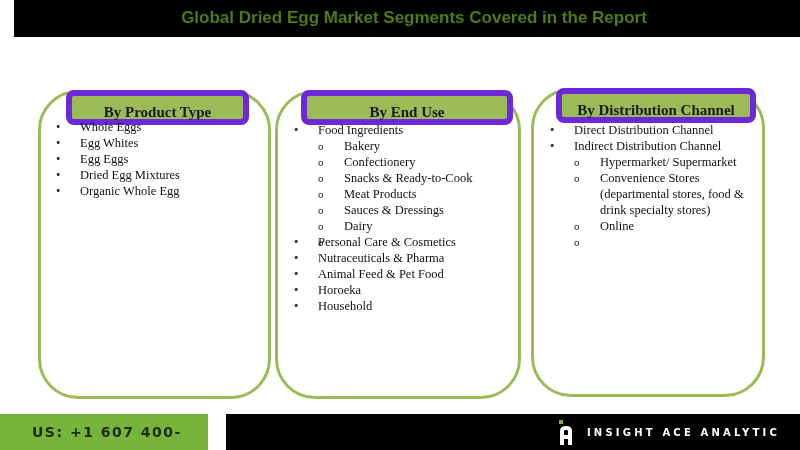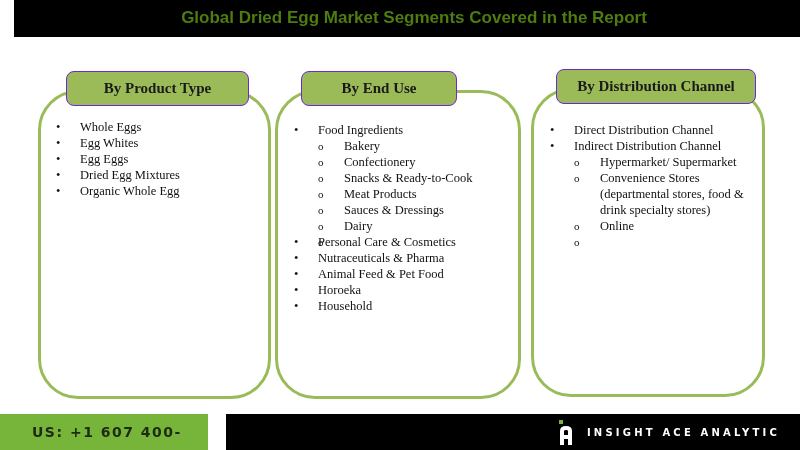--- a/index.html
+++ b/index.html
@@ -2,23 +2,23 @@
 <html><head>
 <meta charset="utf-8">
 <style>
   html, body { margin:0; padding:0; }
   body { width:800px; height:450px; position:relative; background:#ffffff; overflow:hidden;
          font-family: "Liberation Serif", "DejaVu Serif", serif; }
   .title-bar { position:absolute; left:14px; top:0; width:800px; height:37px; background:#000;
                color:#4d7c0f; text-align:center; line-height:36px; font-family:"Liberation Sans", sans-serif;
                font-weight:bold; font-size:17px; }
   .box { position:absolute; border:3px solid #9bbb59; border-radius:40px; background:#fff; box-sizing:border-box; }
-  .box-header { position:absolute; background:#9bbb59; border:1px solid #6d28d9; border-radius:8px;
+  .box-header { position:absolute; background:#9bbb59; border:6px solid #6d28d9; border-radius:8px;
                 box-sizing:border-box; text-align:center; font-weight:bold; font-size:15px; color:#1a1a1a;
-                font-family:"Liberation Serif", serif; }
+                font-family:"Liberation Serif", serif;margin-top:19px; }
   ul.lvl1 { list-style:none; margin:0; padding:0; position:absolute; font-size:12.5px; color:#111; line-height:16px; }
   ul.lvl1 > li { position:relative; padding-left:26px; }
   ul.lvl1 > li > .bullet { position:absolute; left:2px; top:0; }
   ul.lvl2 { list-style:none; margin:0; padding:0; }
   ul.lvl2 > li { position:relative; padding-left:26px; }
   ul.lvl2 > li > .bullet { position:absolute; left:0; top:0; font-size:11px; }
   .footer-left { position:absolute; left:0; top:414px; width:208px; height:36px; background:#77b43a;
                  color:#1c2b12; font-family:"DejaVu Sans", sans-serif; font-size:14px; letter-spacing:1.5px;
                  line-height:36px; padding-left:32px; box-sizing:border-box; font-weight:bold; }
   .footer-right { position:absolute; left:226px; top:414px; width:574px; height:36px; background:#000; }
@@ -35,21 +35,21 @@
 <div class="box-header" style="left:66px; top:71px; width:183px; height:35px; line-height:33px;">By Product Type</div>
 <ul class="lvl1" style="left:54px; top:119px; width:210px;">
     <li><span class="bullet">•</span><span>Whole Eggs</span></li>
     <li><span class="bullet">•</span><span>Egg Whites</span></li>
     <li><span class="bullet">•</span><span>Egg Eggs</span></li>
     <li><span class="bullet">•</span><span>Dried Egg Mixtures</span></li>
     <li><span class="bullet">•</span><span>Organic Whole Egg</span></li>
   </ul>
 
 <div class="box" style="left:275px; top:90px; width:246px; height:309px;"></div>
-<div class="box-header" style="left:301px; top:71px; width:156px; height:35px; line-height:33px;">By End Use</div>
+<div class="box-header" style="left:301px; top:71px; width:212px; height:35px; line-height:33px;">By End Use</div>
 <ul class="lvl1" style="left:292px; top:122px; width:225px;">
     <li><span class="bullet">•</span><span>Food Ingredients</span><ul class="lvl2">
         <li><span class="bullet">o</span><span>Bakery</span></li>
         <li><span class="bullet">o</span><span>Confectionery</span></li>
         <li><span class="bullet">o</span><span>Snacks &amp; Ready-to-Cook</span></li>
         <li><span class="bullet">o</span><span>Meat Products</span></li>
         <li><span class="bullet">o</span><span>Sauces &amp; Dressings</span></li>
         <li><span class="bullet">o</span><span>Dairy</span></li>
         <li><span class="bullet">o</span></li>
       </ul></li>

